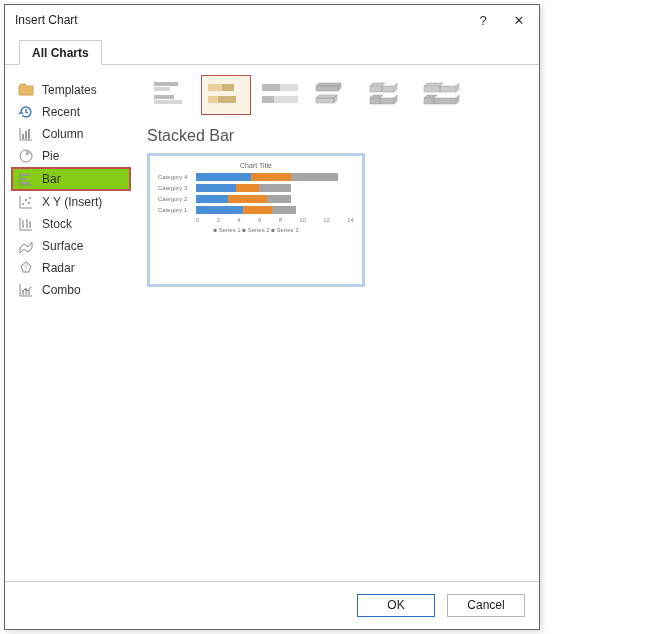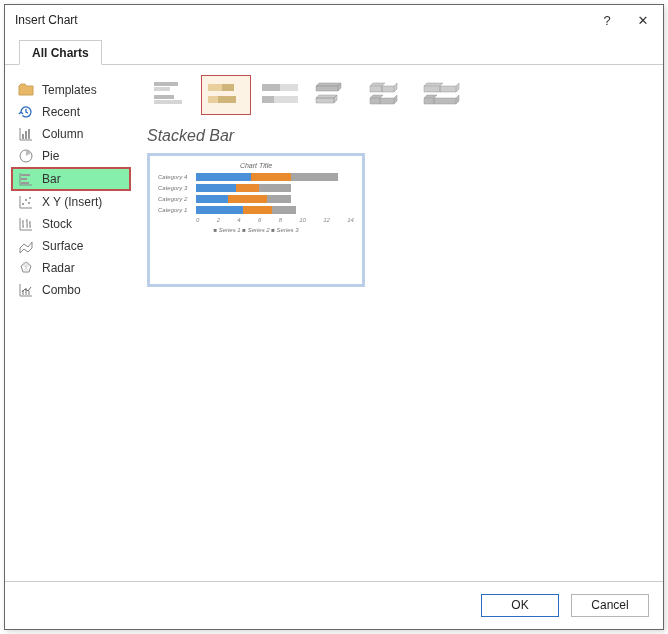--- a/index.html
+++ b/index.html
@@ -1,18 +1,18 @@
 <!DOCTYPE html>
 <html><head>
 <meta charset="utf-8">
 <style>
   * { box-sizing: border-box; margin: 0; padding: 0; }
   body { font-family: "Segoe UI", Tahoma, sans-serif; font-size: 12px; background: #fff; color: #222; }
   .dialog {
-    position: absolute; left: 4px; top: 4px; width: 660px; height: 626px;
+    position: absolute; left: 4px; top: 4px; width: 536px; height: 626px;
     border: 1px solid #666; background: #fff;
     box-shadow: 2px 2px 6px rgba(0,0,0,0.15);
   }
   .titlebar {
     height: 30px; display: flex; align-items: center; padding: 0 2px 0 10px;
   }
   .titlebar .title { flex: 1; font-size: 12px; }
   .titlebar .tb-btn {
     width: 36px; height: 28px; display: flex; align-items: center; justify-content: center;
     font-size: 13px; color: #333;
@@ -27,26 +27,25 @@
   }
   .content { display: flex; height: calc(100% - 30px - 30px - 48px); }
   .sidebar {
     width: 132px; padding: 14px 6px 6px 6px;
   }
   .cat-item {
     display: flex; align-items: center; gap: 8px;
     padding: 3px 6px; height: 22px; font-size: 12px; color: #333;
     border: 1px solid transparent; cursor: default;
   }
-  .cat-item.selected { border: 2px solid #c0504d; background: #86efac; padding: 10px 5px; text-align: center; }
+  .cat-item.selected { border: 2px solid #c0504d; background: #84cc16; padding: 10px 5px; text-align: center; }
   .cat-item .ic { width: 16px; height: 16px; display:flex; align-items:center; justify-content:center; color:#888; }
   .main {
     flex: 1; padding: 10px 16px 10px 10px;
     border-left: 0;
-    font-style: italic;
   }
   .subtype-row { display: flex; gap: 4px; margin-bottom: 12px; }
   .subtype {
     width: 50px; height: 40px; border: 1px solid transparent; display:flex; align-items:center; justify-content:center;
     padding: 2px; cursor: default;
   }
   .subtype.selected { border: 1.5px solid #c0504d; background: #fdf3e4; }
   .chart-title { font-size: 16px; color: #555; margin: 4px 0 8px 0; }
   .preview {
     width: 218px; height: 134px; border: 3px solid #b9d0e8; background: #fff;

